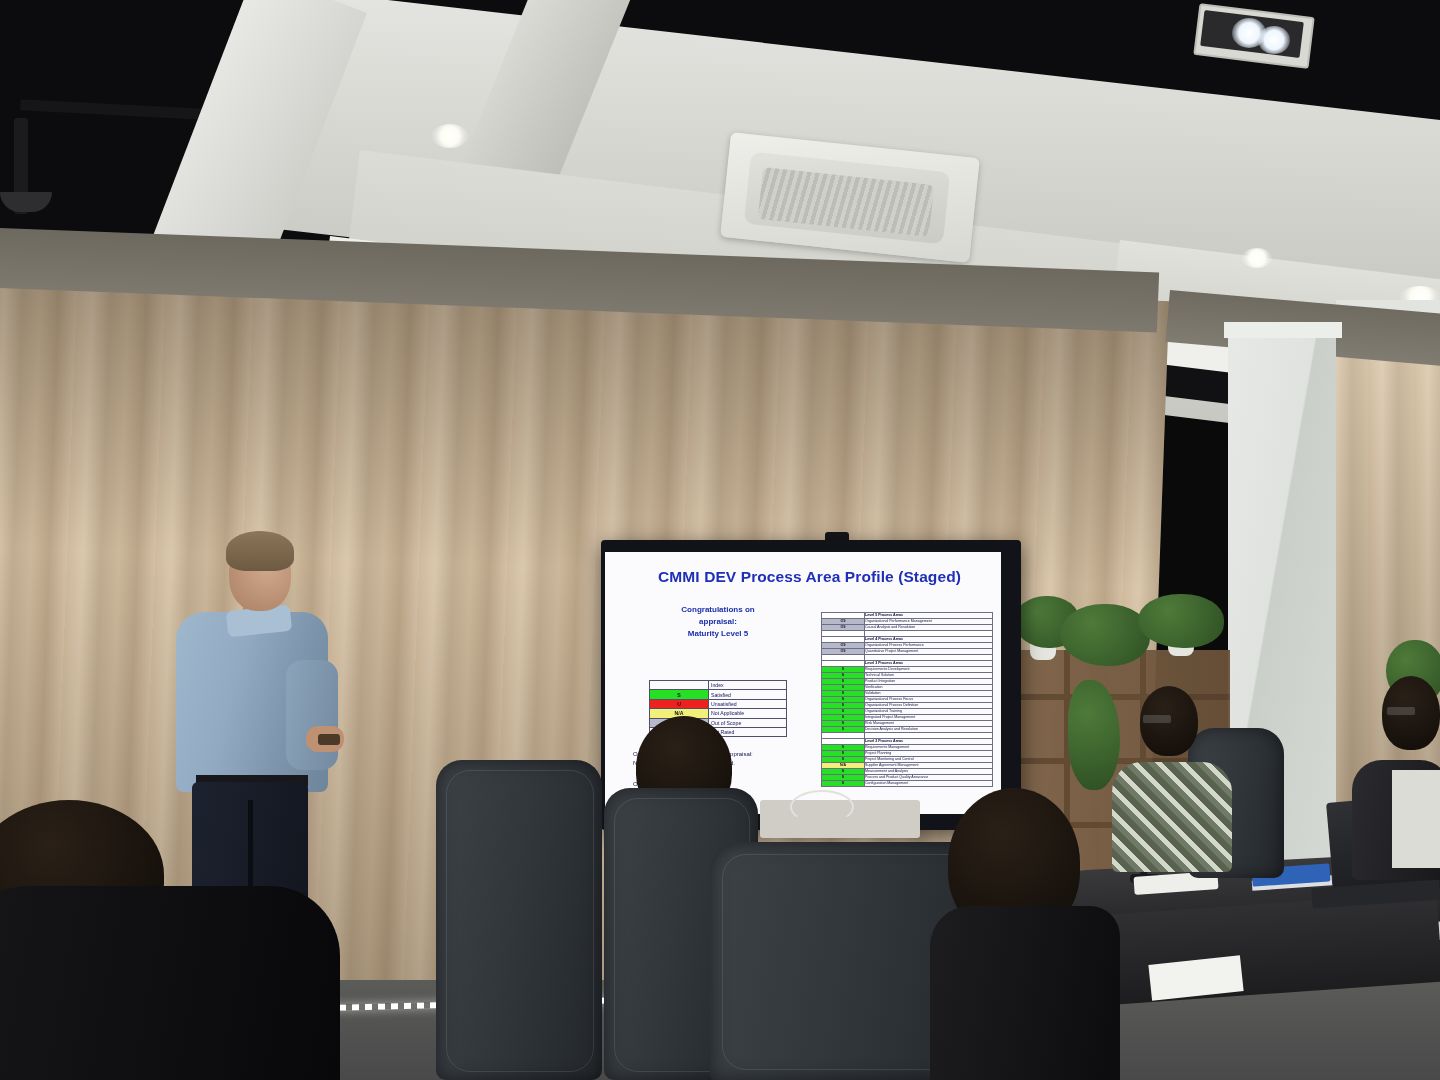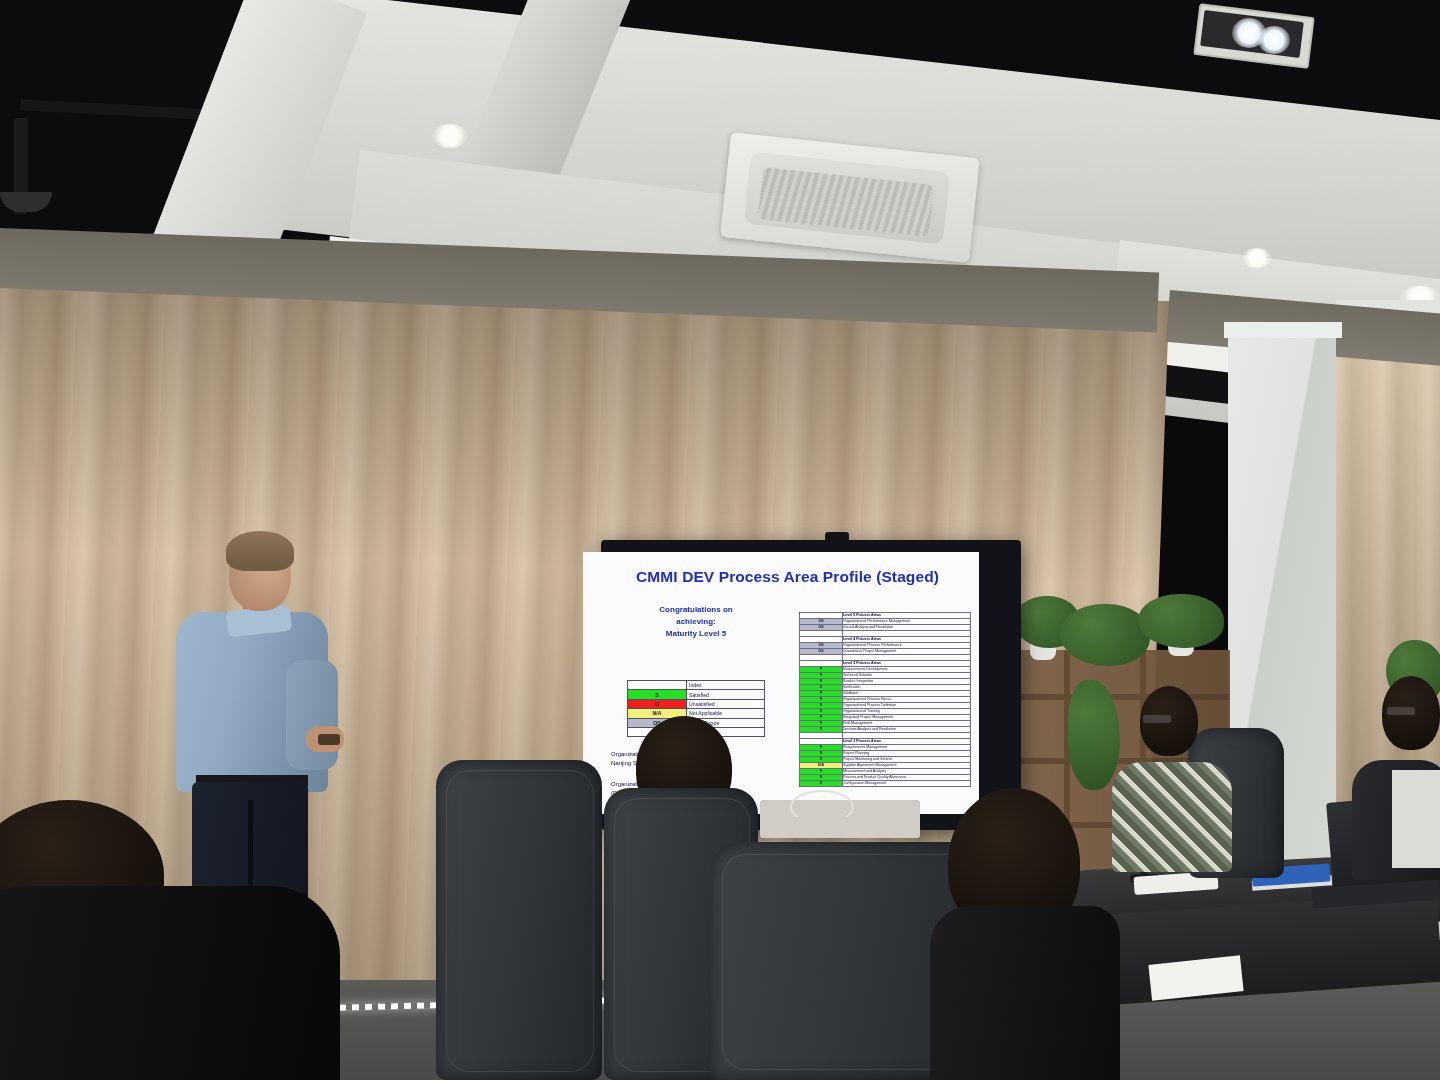--- a/index.html
+++ b/index.html
@@ -81,21 +81,21 @@
   
   #shelf{left:1020px;top:650px;width:210px;height:220px;background:linear-gradient(90deg,#7d6248,#6a5139);opacity:.95;}
   .shelf-bar{position:absolute;background:#5e462f;}
   .plant{position:absolute;border-radius:50% 50% 46% 54%;background:radial-gradient(circle at 35% 30%,#4e7a3a,#2d4f22);}
   .pot{position:absolute;background:#e6e6e0;border-radius:2px 2px 8px 8px;}
 
   
   #monitor{left:601px;top:540px;width:420px;height:290px;background:#111318;border-radius:4px;
     box-shadow:0 6px 22px rgba(0,0,0,.55);}
   #cam{left:825px;top:532px;width:24px;height:12px;background:#14161a;border-radius:3px;}
-  #screen{left:583px;top:552px;width:396px;height:262px;background:#fbfbfd;overflow:hidden;}
+  #screen{left:605px;top:552px;width:396px;height:262px;background:#fbfbfd;overflow:hidden;}
 
   .slide-title{position:absolute;left:22px;top:16px;width:365px;text-align:center;
     color:#1f2fb8;font-weight:bold;font-size:15.5px;letter-spacing:.1px;white-space:nowrap;}
 
   .congrats{position:absolute;left:38px;top:52px;width:150px;text-align:center;color:#1b2fa8;
     font-size:8px;line-height:12px;font-weight:600;}
 
   
   #legend{position:absolute;left:44px;top:128px;width:138px;border:1px solid #3c3c50;border-collapse:collapse;
     font-size:5.2px;}
@@ -228,21 +228,21 @@
   <div class="abs plant" style="left:1068px;top:680px;width:52px;height:110px;border-radius:40% 60% 50% 50%;"></div>
 
   <div class="abs" id="cam"></div>
   <div class="abs" id="monitor"></div>
   <div class="abs" id="screen">
 
     <div class="slide-title">CMMI DEV Process Area Profile (Staged)</div>
 
     <div class="congrats">
       <div>Congratulations on</div>
-      <div>achieving:</div>
+      <div>appraisal:</div>
       <div>Maturity Level 5</div>
     </div>
 
     <table id="legend">
       <tbody id="legend-body">
           <tr>
             <td class="lg-code"></td>
             <td class="lg-lbl">Index</td>
           </tr>
           <tr>

